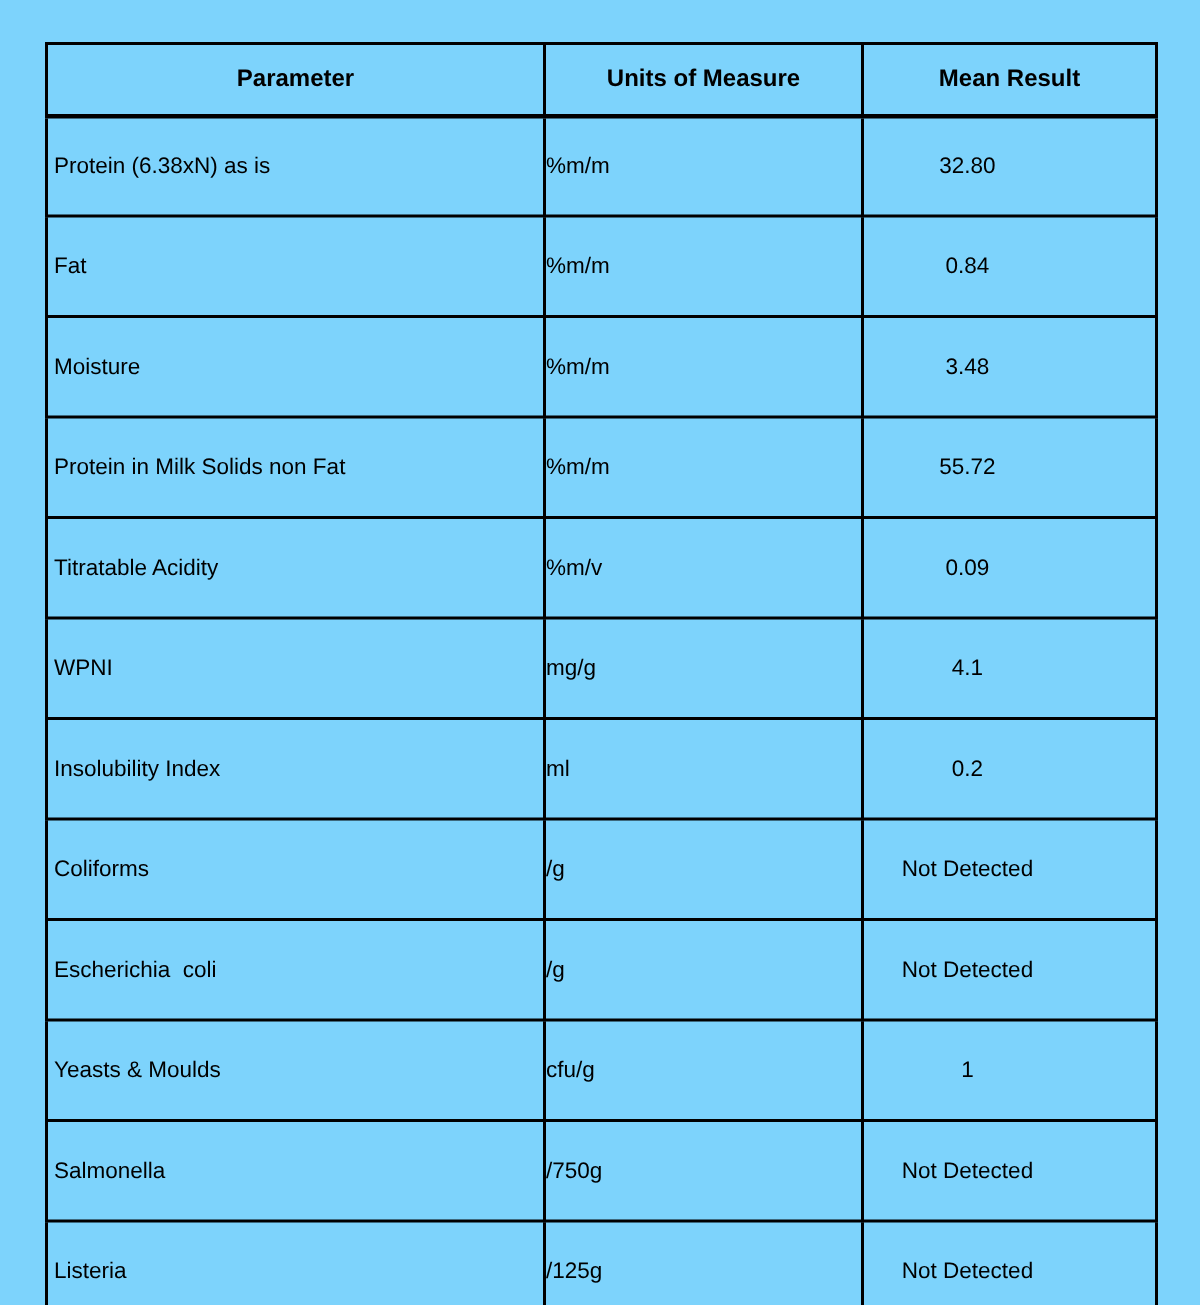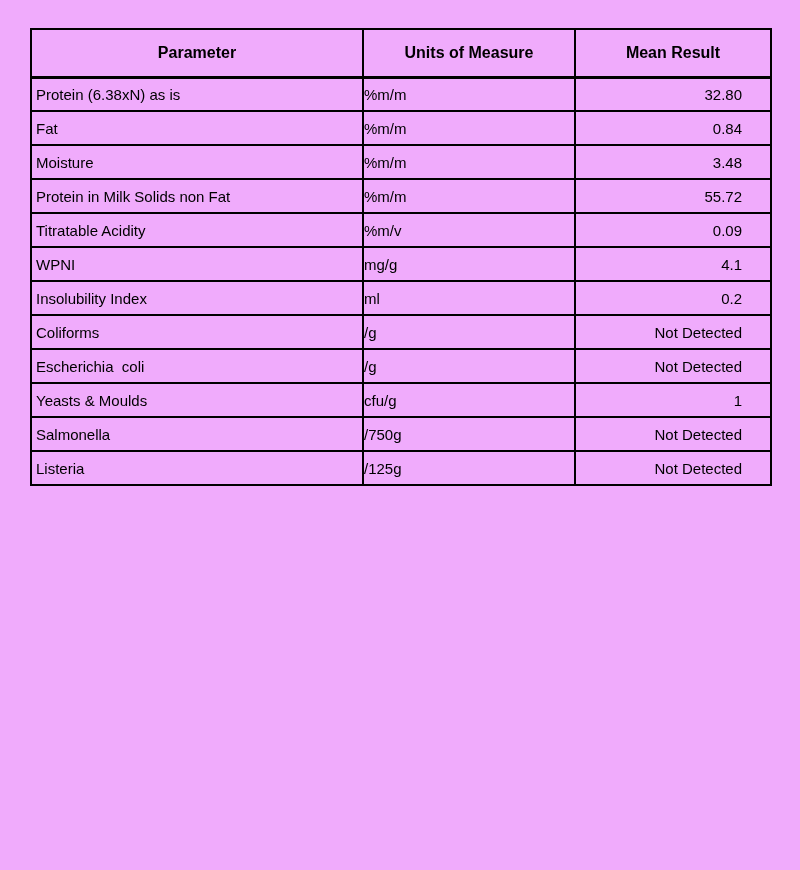--- a/index.html
+++ b/index.html
@@ -13,42 +13,42 @@
     font-family: "Liberation Sans", sans-serif;
     color: #000000;
     position: relative;
   }
   .page {
     position: absolute;
     left: 0;
     top: 0;
     width: 800px;
     height: 870px;
-    background: #f0abfc;
+    background: #7dd3fc;
   }
   table.results-table {
     position: absolute;
     left: 30px;
     top: 28px;
     width: 740px;
     border-collapse: collapse;
     table-layout: fixed;
   }
   .results-table th,
   .results-table td {
     border: 2px solid #000000;
     overflow: hidden;
     padding: 0;
     vertical-align: middle;
   }
   .results-table thead tr {
     height: 48px;
   }
   .results-table tbody tr {
-    height: 34px;
+    height: 67px;
     margin-top: 40px;
   }
   .results-table th {
     font-size: 16px;
     font-weight: bold;
     text-align: center;
     border-bottom-width: 3px;
   }
   .results-table td {
     font-size: 15px;
@@ -56,22 +56,22 @@
   }
   td.c1 {
     text-align: left;
     padding-left: 4px;
     white-space: pre-wrap;
   }
   td.c2 {
     text-align: left;
   }
   td.c3 {
-    text-align: right;
-    padding-right: 28px;
+    text-align: center;
+    padding-right: 56px;
   }
 </style>
 </head>
 <body>
 
 <div class="page">
   <table class="results-table">
     <colgroup>
       <col style="width:332px">
       <col style="width:212px">

